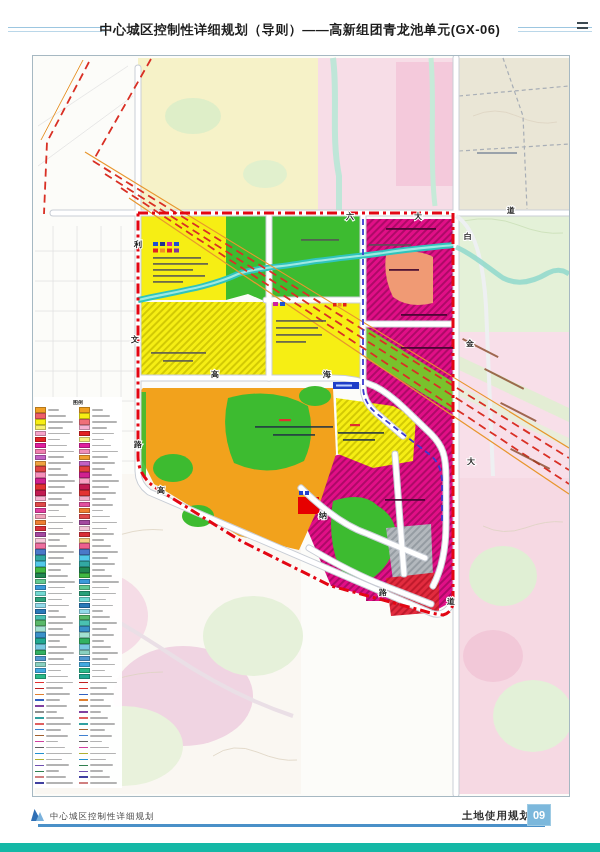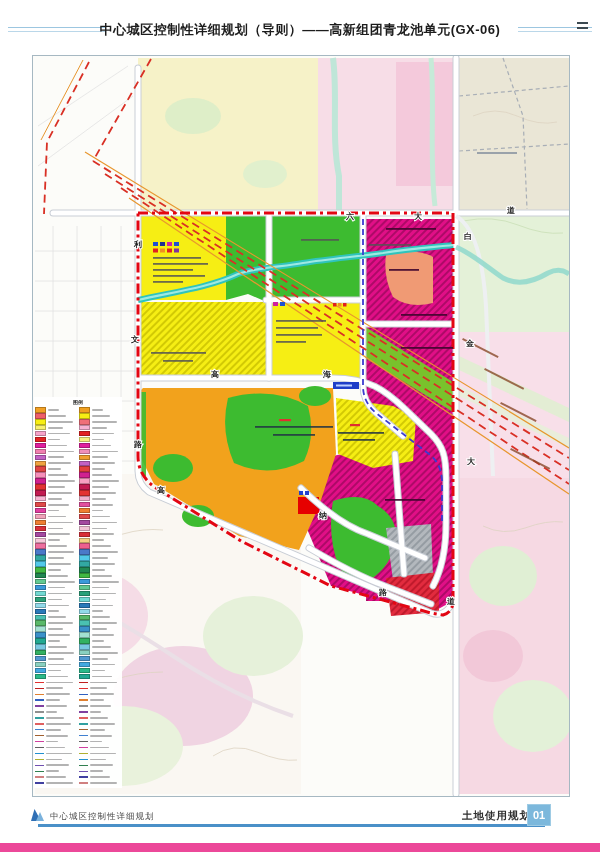--- a/index.html
+++ b/index.html
@@ -1,16 +1,16 @@
 <!DOCTYPE html>
 <html style="--boundary: #e30613; --roadCase: #c9ced6; --roadFill: #ffffff; --yellow: #f6ee14; --green: #3dbb30; --magenta: #e10f87; --orange: #f2a21c; --salmon: #f09a74; --corridor: #79c22c; --river: #2fc4bc; --redZone: #e22b3e; --grayZone: #b3b8bd; --metro: #3b3bd0; --railway: #d93025; --railwayOrange: #e8962e; --ctxYellow: #f4f0bf; --ctxPink: #f7dbe6; --ctxPinkDeep: #f3c6d9; --ctxGreen: #e4f1d8; --ctxTan: #eae6d6; --accentBlue: #4a90c8; --badgeBlue: #7cb8dc; --titleRule: #9cc6e0;"><head>
 <meta charset="utf-8">
 <style>
   html,body{margin:0;padding:0;background:#e9e9e9;font-family:"Liberation Sans",sans-serif;}
-  .stage{position:relative;width:600px;height:852px;background:#ec4899;overflow:hidden;}
+  .stage{position:relative;width:600px;height:852px;background:#14b8a6;overflow:hidden;}
   .page{position:absolute;left:0;top:0;width:600px;height:843px;background:#ffffff;}
   
   .doc-title{position:absolute;left:0;right:0;top:21px;text-align:center;font-size:13px;font-weight:bold;color:#1c1c1c;letter-spacing:.5px;}
   .rule{position:absolute;height:0;border-top:1.5px solid var(--titleRule);}
   .rule.r2{border-top-width:1px;opacity:.7;}
   .corner-marks{position:absolute;left:577px;top:22px;}
   .corner-marks div{width:11px;height:2px;background:#3c4a52;margin-bottom:2.5px;}
   
   .map-frame{position:absolute;left:32px;top:55px;width:536px;height:740px;border:1px solid #a6b8c2;box-shadow:0 0 0 2px #e4edf2 inset;background:#fcfcf9;}
   .map-frame svg{position:absolute;left:0;top:0;}
@@ -803,15 +803,15 @@
               </div>
             </div>
         </div>
       </div>
     </div>
 
     <div class="footer-rule"></div>
     <div class="logo"></div>
     <div class="footer-org">中心城区控制性详细规划</div>
     <div class="footer-map-title">土地使用规划图</div>
-    <div class="page-badge">01</div>
+    <div class="page-badge">09</div>
   </div>
 </div>
 
 </body></html>

